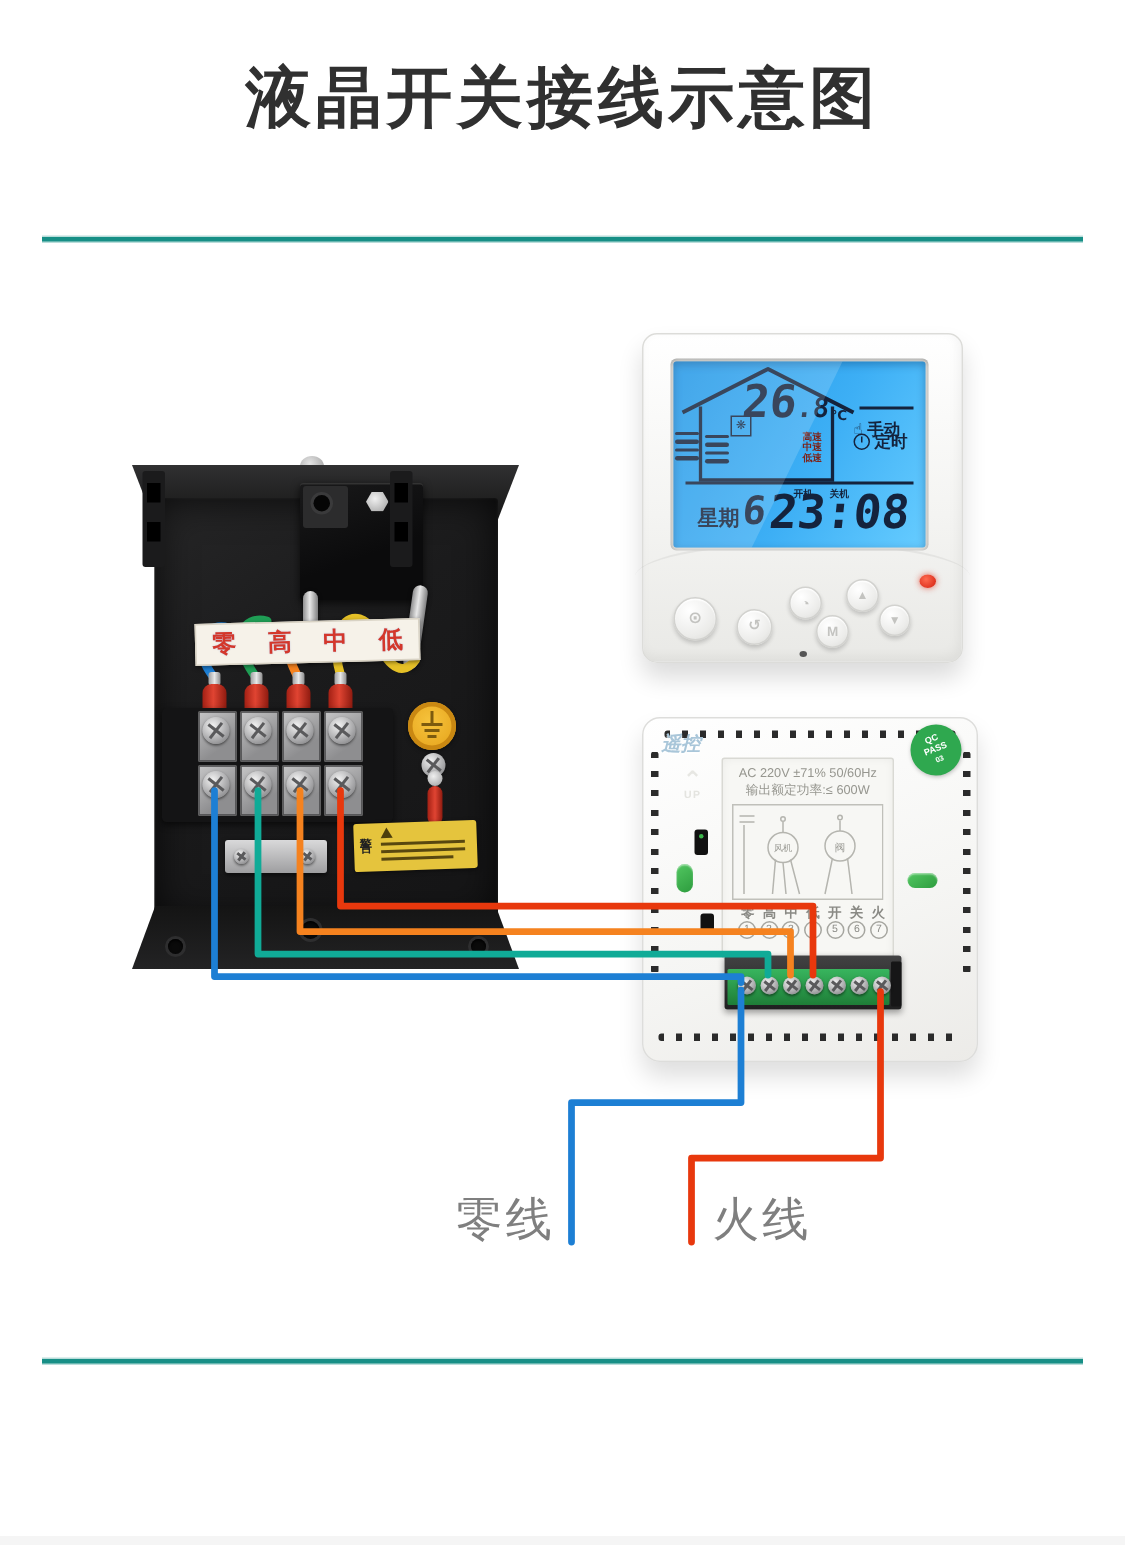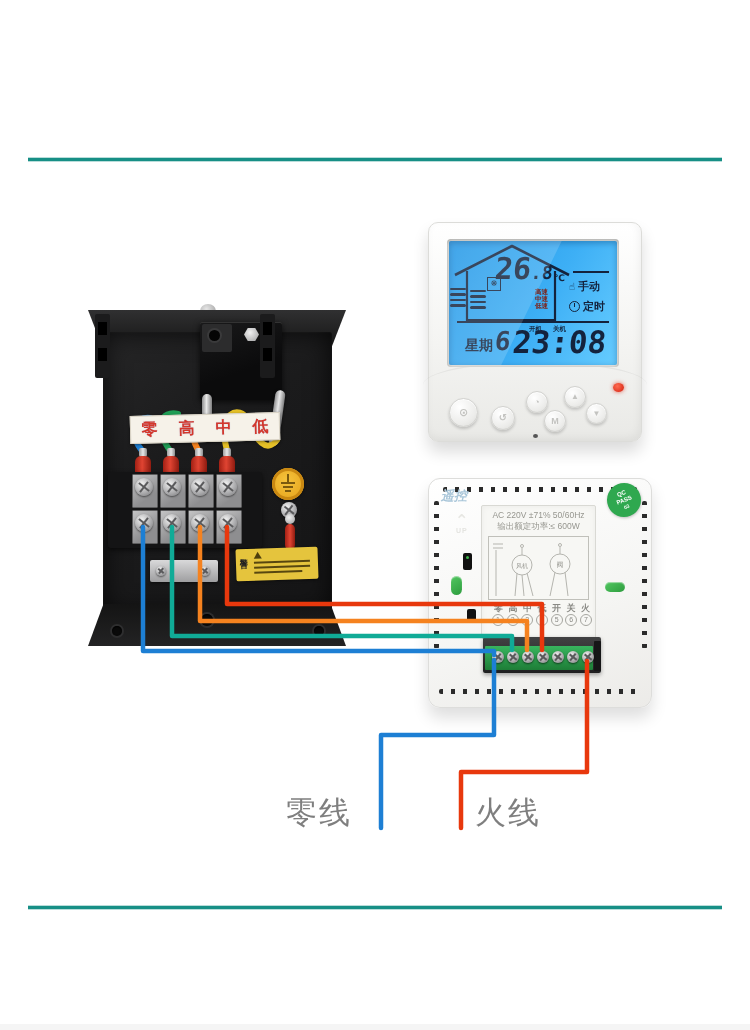--- a/index.html
+++ b/index.html
@@ -161,20 +161,21 @@
 
   
   .wiresvg{position:absolute;left:0;top:0;width:750px;height:1030px;pointer-events:none;}
   .wirelabel{position:absolute;font-size:31px;color:#7f7f7f;letter-spacing:2px;}
 </style>
 </head>
 <body>
 
 <div class="page">
 
+  <div class="title">液晶开关接线示意图</div>
   <div class="divider top"></div>
   <div class="divider bot"></div>
   <div class="footstrip"></div>
 
   <div class="jbox">
     <div class="jb-topscrew"></div>
     <div class="jb-flange-top"></div>
     <div class="jb-body"></div>
     <div class="jb-flange-bot"></div>
     <div class="jb-hole" style="left:24px;top:318px;width:10px;height:10px;"></div>
@@ -302,21 +303,21 @@
       <div class="speeds">
         <div>高速</div>
         <div>中速</div>
         <div>低速</div>
       </div>
       <div class="rline"></div>
       <div class="mrow" style="top:38px;">
         <span class="handicon">☝</span>
         <span>手动</span>
       </div>
-      <div class="mrow" style="top:58px;">
+      <div class="mrow" style="top:46px;">
         <span class="clockicon"></span>
         <span>定时</span>
       </div>
       <div class="lcd-div"></div>
       <div class="weekwrap">
         <span class="weektxt">星期</span>
         <span class="seg weekdig">6</span>
       </div>
       <div class="onoff" style="left:80px;">开机</div>
       <div class="onoff" style="left:104px;">关机</div>
@@ -409,16 +410,16 @@
 
   <svg class="wiresvg" viewBox="0 0 750 1030">
     <polyline points="143,527 143,651 494,651 494,655" fill="none" stroke-width="4.5" stroke-linejoin="round" stroke-linecap="round" stroke="#1d7fd4"></polyline>
     <polyline points="172,527 172,636 512,636 512,650" fill="none" stroke-width="4.5" stroke-linejoin="round" stroke-linecap="round" stroke="#10ab97"></polyline>
     <polyline points="200,527 200,621 527,621 527,650" fill="none" stroke-width="4.5" stroke-linejoin="round" stroke-linecap="round" stroke="#f5821f"></polyline>
     <polyline points="227,527 227,604 542,604 542,650" fill="none" stroke-width="4.5" stroke-linejoin="round" stroke-linecap="round" stroke="#e8380d"></polyline>
     <polyline points="494,660 494,735 381,735 381,828" fill="none" stroke-width="4.5" stroke-linejoin="round" stroke-linecap="round" stroke="#1d7fd4"></polyline>
     <polyline points="587,661 587,772 461,772 461,828" fill="none" stroke-width="4.5" stroke-linejoin="round" stroke-linecap="round" stroke="#e8380d"></polyline>
   </svg>
 
-  <div class="wirelabel" style="left:286px;top:792px;">零线</div>
+  <div class="wirelabel" style="left:304px;top:792px;">零线</div>
   <div class="wirelabel" style="left:475px;top:792px;">火线</div>
 
 </div>
 
 </body></html>

